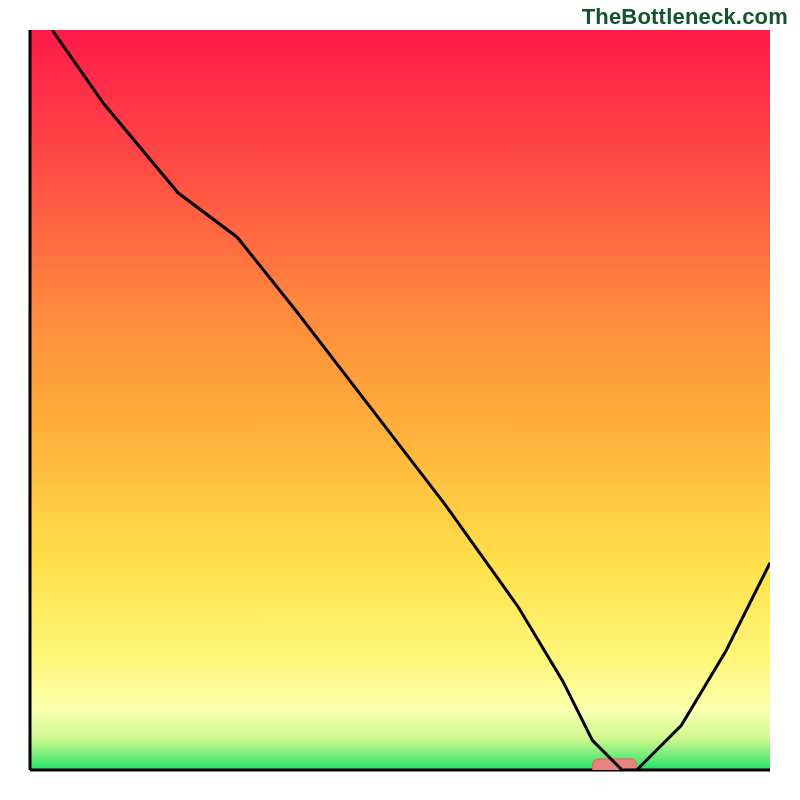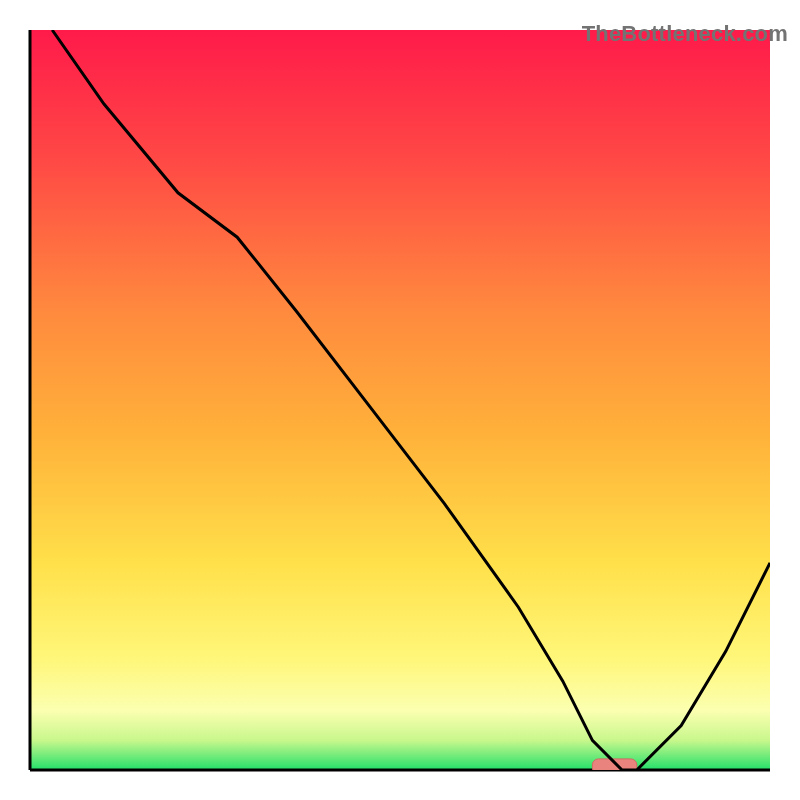--- a/index.html
+++ b/index.html
@@ -14,24 +14,23 @@
     position: relative;
     width: 800px;
     height: 800px;
   }
   .watermark {
     position: absolute;
     top: 4px;
     right: 12px;
     font-size: 22px;
     font-weight: 600;
-    color: #737373;
+    color: #14532d;
     letter-spacing: 0.2px;
     z-index: 3;
-    margin-top: 17px;
   }
   svg { display: block; }
 </style>
 </head>
 <body>
 
 <div class="wrap">
 
   <div class="watermark">TheBottleneck.com</div>
 

